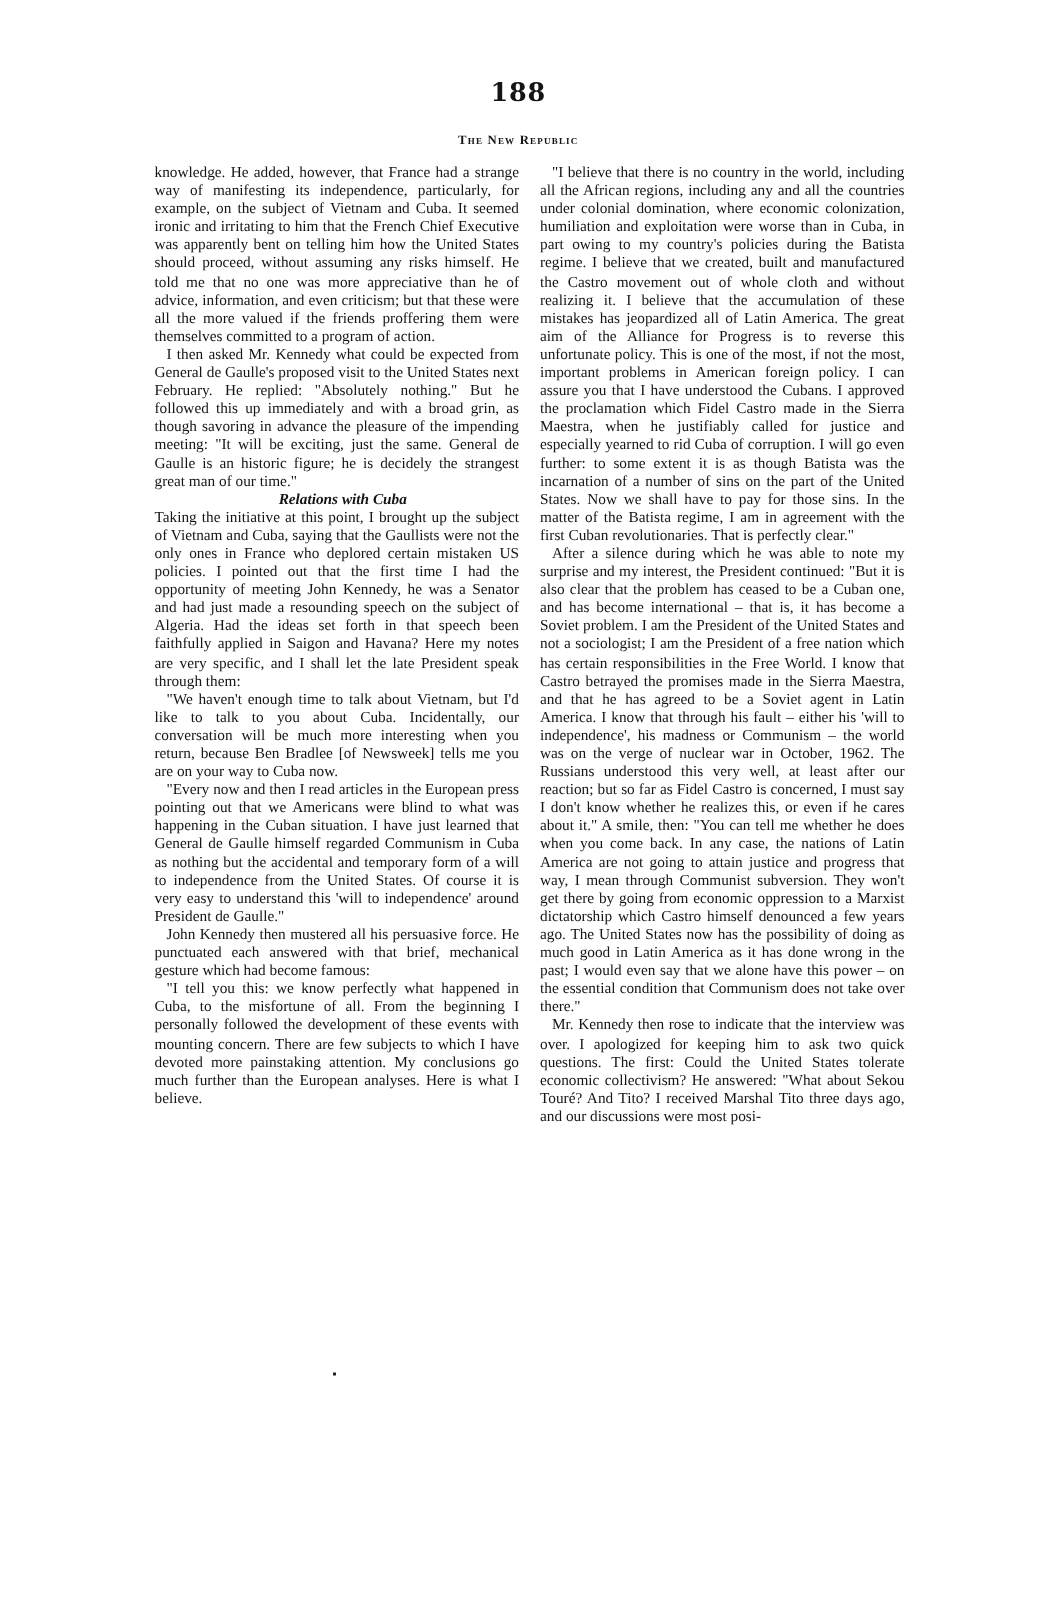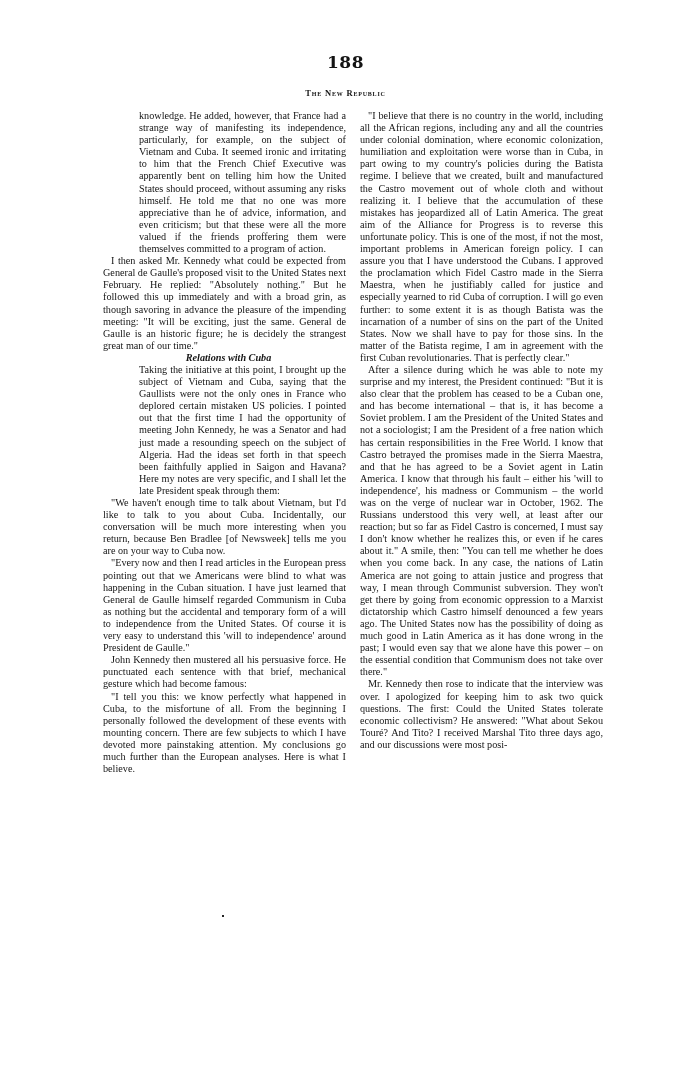--- a/index.html
+++ b/index.html
@@ -8,39 +8,39 @@
     .page-number { position: absolute; top: 52px; left: 0; width: 691px; text-align: center;
       font-family: "DejaVu Serif", serif; font-weight: bold; font-size: 17px; letter-spacing: 0.5px; }
     .running-head { position: absolute; top: 88px; left: 0; width: 691px; text-align: center;
       font-family: "Liberation Serif", serif; font-size: 8.5px; font-weight: bold; font-variant: small-caps; letter-spacing: 0.8px; }
     .col { position: absolute; top: 110px; width: 243px;
       font-family: "Liberation Serif", serif; font-size: 10.2px; line-height: 12.1px;
       text-align: justify; hyphens: auto; }
     .col.left { left: 103px; }
     .col.right { left: 360px; }
     .col p { margin: 0; text-indent: 8px; }
-    .col p.noindent { text-indent: 0; margin-left: 36px; }
+    .col p.noindent { text-indent: 0; }
     .subhead { margin: 12px 0 12px 0; text-align: center; font-style: italic; text-indent: 0; font-weight: bold; }
     .dot { position: absolute; left: 222px; top: 915px; width: 2px; height: 2px; background: #222; }
   </style>
 </head>
 <body>
 
 <div class="page">
   <div class="page-number">188</div>
   <div class="running-head">The New Republic</div>
 
   <div class="col left">
     <p class="noindent">knowledge. He added, however, that France had a strange way of manifesting its independence, particularly, for example, on the subject of Vietnam and Cuba. It seemed ironic and irritating to him that the French Chief Executive was apparently bent on telling him how the United States should proceed, without assuming any risks himself. He told me that no one was more appreciative than he of advice, information, and even criticism; but that these were all the more valued if the friends proffering them were themselves committed to a program of action.</p>
     <p>I then asked Mr. Kennedy what could be expected from General de Gaulle's proposed visit to the United States next February. He replied: "Absolutely nothing." But he followed this up immediately and with a broad grin, as though savoring in advance the pleasure of the impending meeting: "It will be exciting, just the same. General de Gaulle is an historic figure; he is decidely the strangest great man of our time."</p>
     <p class="subhead">Relations with Cuba</p>
     <p class="noindent">Taking the initiative at this point, I brought up the subject of Vietnam and Cuba, saying that the Gaullists were not the only ones in France who deplored certain mistaken US policies. I pointed out that the first time I had the opportunity of meeting John Kennedy, he was a Senator and had just made a resounding speech on the subject of Algeria. Had the ideas set forth in that speech been faithfully applied in Saigon and Havana? Here my notes are very specific, and I shall let the late President speak through them:</p>
     <p>"We haven't enough time to talk about Vietnam, but I'd like to talk to you about Cuba. Incidentally, our conversation will be much more interesting when you return, because Ben Bradlee [of Newsweek] tells me you are on your way to Cuba now.</p>
     <p>"Every now and then I read articles in the European press pointing out that we Americans were blind to what was happening in the Cuban situation. I have just learned that General de Gaulle himself regarded Communism in Cuba as nothing but the accidental and temporary form of a will to independence from the United States. Of course it is very easy to understand this 'will to independence' around President de Gaulle."</p>
-    <p>John Kennedy then mustered all his persuasive force. He punctuated each sentence with that brief, mechanical gesture which had become famous:</p>
+    <p>John Kennedy then mustered all his persuasive force. He punctuated each answered with that brief, mechanical gesture which had become famous:</p>
     <p>"I tell you this: we know perfectly what happened in Cuba, to the misfortune of all. From the beginning I personally followed the development of these events with mounting concern. There are few subjects to which I have devoted more painstaking attention. My conclusions go much further than the European analyses. Here is what I believe.</p>
   </div>
 
   <div class="col right">
     <p>"I believe that there is no country in the world, including all the African regions, including any and all the countries under colonial domination, where economic colonization, humiliation and exploitation were worse than in Cuba, in part owing to my country's policies during the Batista regime. I believe that we created, built and manufactured the Castro movement out of whole cloth and without realizing it. I believe that the accumulation of these mistakes has jeopardized all of Latin America. The great aim of the Alliance for Progress is to reverse this unfortunate policy. This is one of the most, if not the most, important problems in American foreign policy. I can assure you that I have understood the Cubans. I approved the proclamation which Fidel Castro made in the Sierra Maestra, when he justifiably called for justice and especially yearned to rid Cuba of corruption. I will go even further: to some extent it is as though Batista was the incarnation of a number of sins on the part of the United States. Now we shall have to pay for those sins. In the matter of the Batista regime, I am in agreement with the first Cuban revolutionaries. That is perfectly clear."</p>
     <p>After a silence during which he was able to note my surprise and my interest, the President continued: "But it is also clear that the problem has ceased to be a Cuban one, and has become international – that is, it has become a Soviet problem. I am the President of the United States and not a sociologist; I am the President of a free nation which has certain responsibilities in the Free World. I know that Castro betrayed the promises made in the Sierra Maestra, and that he has agreed to be a Soviet agent in Latin America. I know that through his fault – either his 'will to independence', his madness or Communism – the world was on the verge of nuclear war in October, 1962. The Russians understood this very well, at least after our reaction; but so far as Fidel Castro is concerned, I must say I don't know whether he realizes this, or even if he cares about it." A smile, then: "You can tell me whether he does when you come back. In any case, the nations of Latin America are not going to attain justice and progress that way, I mean through Communist subversion. They won't get there by going from economic oppression to a Marxist dictatorship which Castro himself denounced a few years ago. The United States now has the possibility of doing as much good in Latin America as it has done wrong in the past; I would even say that we alone have this power – on the essential condition that Communism does not take over there."</p>
     <p>Mr. Kennedy then rose to indicate that the interview was over. I apologized for keeping him to ask two quick questions. The first: Could the United States tolerate economic collectivism? He answered: "What about Sekou Touré? And Tito? I received Marshal Tito three days ago, and our discussions were most posi-</p>
   </div>
 
   <div class="dot"></div>

